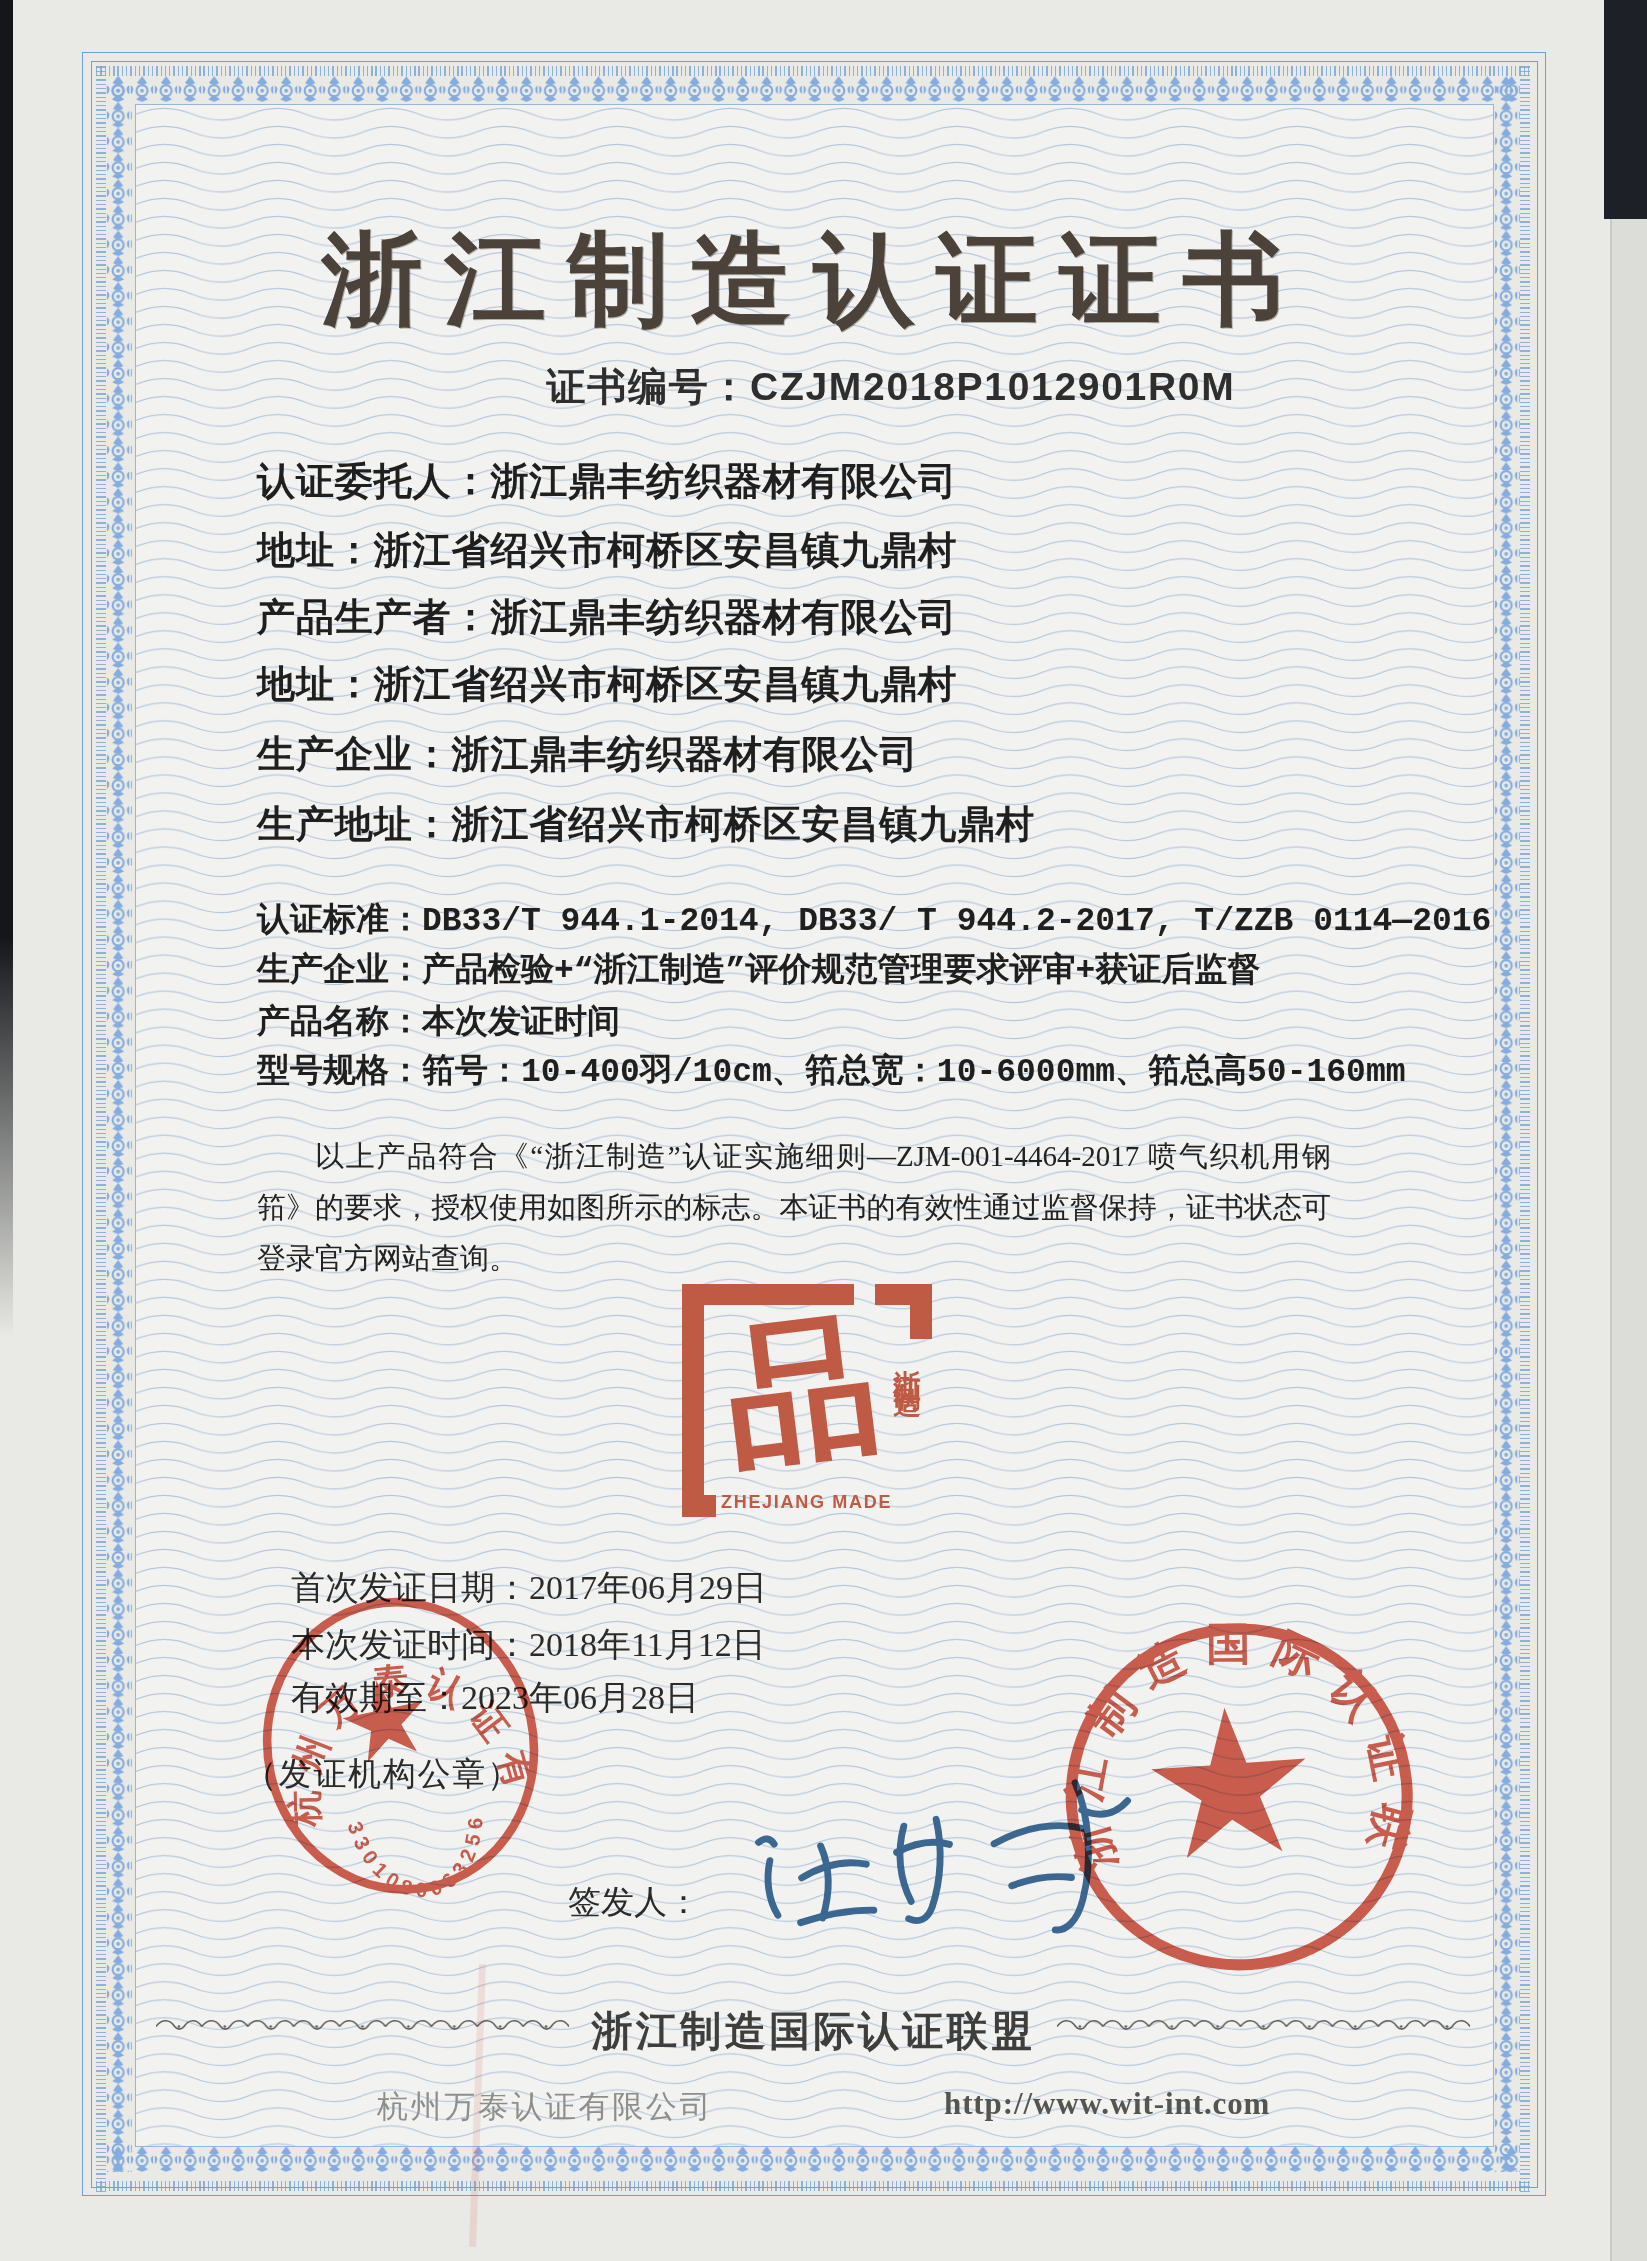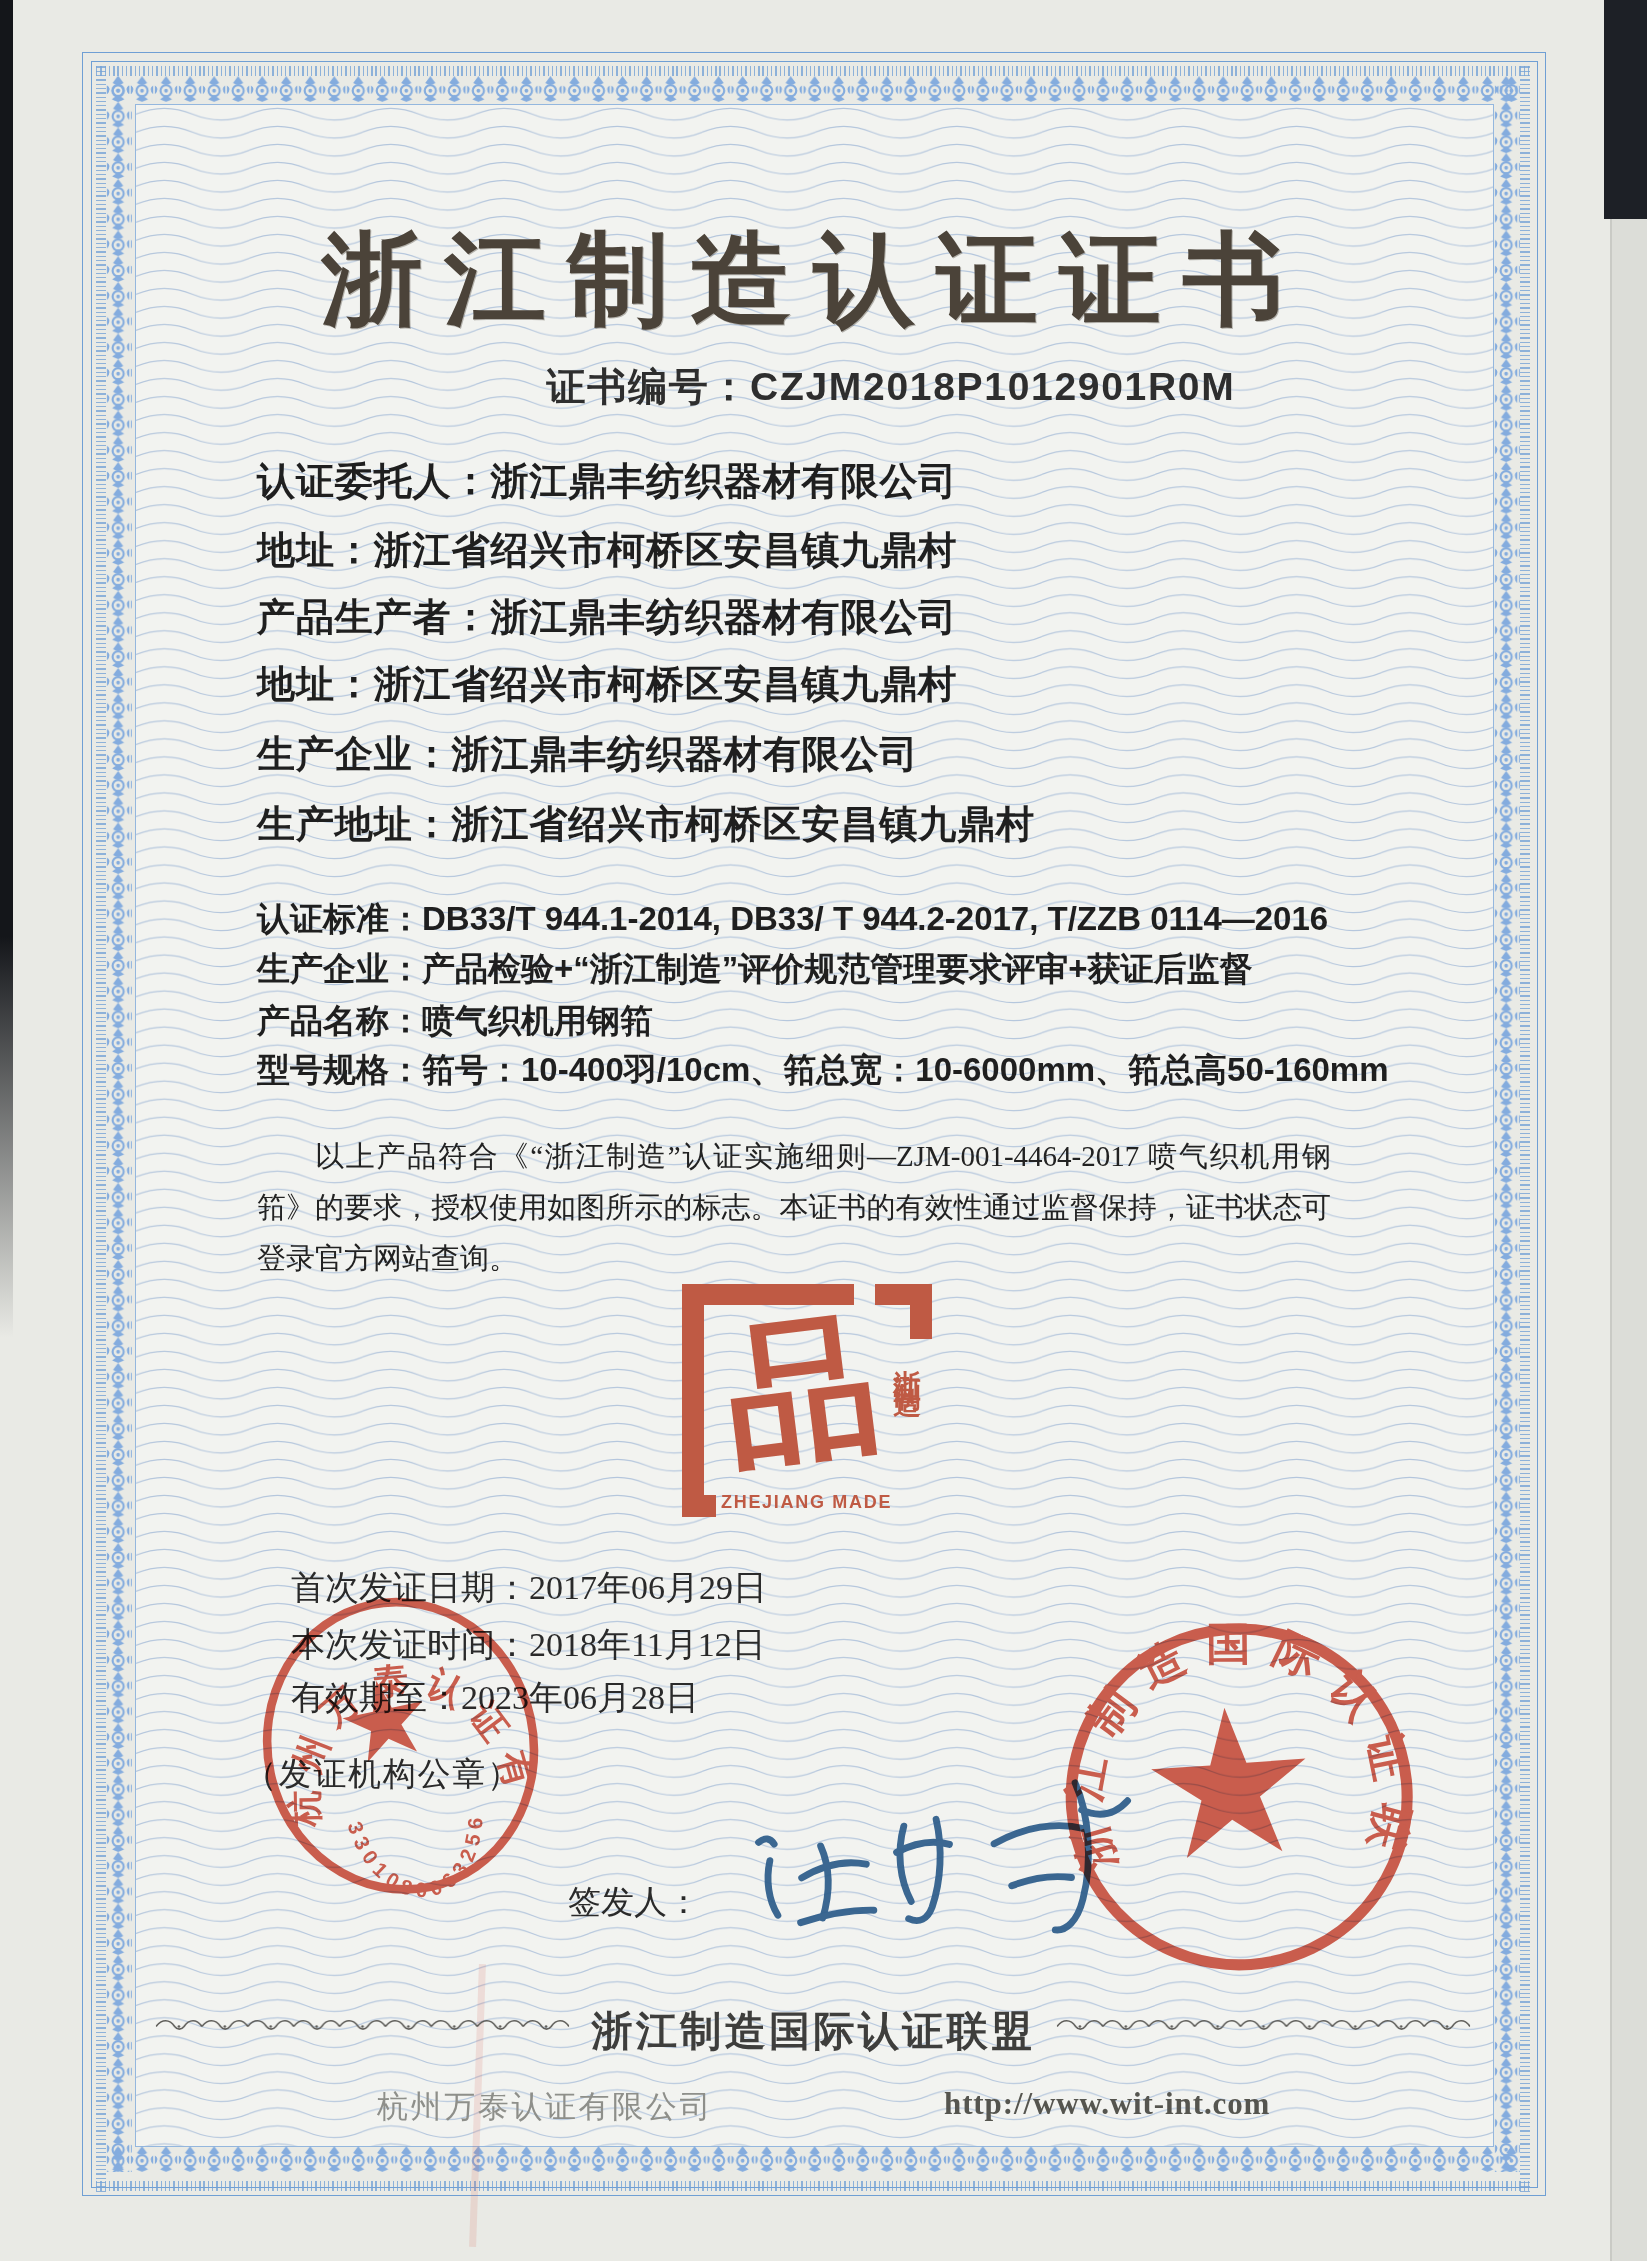--- a/index.html
+++ b/index.html
@@ -43,21 +43,21 @@
   .title{left:135px;top:213px;width:1357px;text-align:center;
     font-size:101px;font-weight:900;letter-spacing:22px;color:#4b4339;
     font-family:"DejaVu Serif", serif;
     text-shadow:0.9px 0.9px 0 rgba(60,52,40,.35);}
   .certno{left:135px;top:360px;width:1512px;text-align:center;
     font-size:39px;font-weight:700;color:#2e2e2e;letter-spacing:1.7px;}
 
   .info-line{left:257px;width:1115px;font-size:38px;font-weight:700;color:#1f1f1f;letter-spacing:0.9px;}
   .spec-line{left:257px;width:1184px;font-size:33px;color:#1f1f1f;white-space:nowrap;}
   .spec-line .lab{font-weight:700;font-family:"Liberation Sans", sans-serif;}
-  .spec-line .val{font-weight:700;font-family:Liberation Sans, sans-serif;text-align:center;}
+  .spec-line .val{font-weight:700;font-family:Liberation Mono, monospace;text-align:center;}
 
   .para{left:257px;top:1131px;width:1074px;font-size:29px;line-height:51px;
     color:#222;text-align:justify;text-indent:2em;font-family:"Liberation Serif", serif;}
 
   .date-line{left:257px;width:772px;font-size:34px;color:#2a2a2a;font-family:"Liberation Serif", serif;margin-left:34px;}
   .seal-note{left:244px;top:1752px;font-size:33px;color:#2a2a2a;font-family:"Liberation Serif", serif;letter-spacing:1.7px;}
   .issuer{left:568px;top:1880px;font-size:33px;color:#2a2a2a;font-family:"Liberation Serif", serif;}
 
   
   .logo{left:682px;top:1284px;width:250px;height:244px;}
@@ -136,21 +136,21 @@
 
 <div class="abs info-line cjk-sans" style="top:456px">认证委托人：浙江鼎丰纺织器材有限公司</div>
 <div class="abs info-line cjk-sans" style="top:525px">地址：浙江省绍兴市柯桥区安昌镇九鼎村</div>
 <div class="abs info-line cjk-sans" style="top:592px">产品生产者：浙江鼎丰纺织器材有限公司</div>
 <div class="abs info-line cjk-sans" style="top:659px">地址：浙江省绍兴市柯桥区安昌镇九鼎村</div>
 <div class="abs info-line cjk-sans" style="top:729px">生产企业：浙江鼎丰纺织器材有限公司</div>
 <div class="abs info-line cjk-sans" style="top:799px">生产地址：浙江省绍兴市柯桥区安昌镇九鼎村</div>
 
 <div class="abs spec-line" style="top:897px"><span class="lab">认证标准：</span><span class="val">DB33/T 944.1-2014, DB33/ T 944.2-2017, T/ZZB 0114—2016</span></div>
 <div class="abs spec-line" style="top:947px"><span class="lab">生产企业：</span><span class="val">产品检验+“浙江制造”评价规范管理要求评审+获证后监督</span></div>
-<div class="abs spec-line" style="top:999px"><span class="lab">产品名称：</span><span class="val">喷气织机用钢筘</span></div>
+<div class="abs spec-line" style="top:999px"><span class="lab">产品名称：</span><span class="val">本次发证时间</span></div>
 <div class="abs spec-line" style="top:1048px"><span class="lab">型号规格：</span><span class="val">筘号：10-400羽/10cm、筘总宽：10-6000mm、筘总高50-160mm</span></div>
 
 <div class="abs para">以上产品符合《“浙江制造”认证实施细则—ZJM-001-4464-2017 喷气织机用钢筘》的要求，授权使用如图所示的标志。本证书的有效性通过监督保持，证书状态可登录官方网站查询。</div>
 
 <div class="abs logo">
   <div class="bar" style="left:0;top:0;width:172px;height:20.6px;"></div>
   <div class="bar" style="left:193px;top:0;width:57px;height:20.6px;"></div>
   <div class="bar" style="left:228px;top:0;width:22px;height:55px;"></div>
   <div class="bar" style="left:0;top:0;width:22px;height:233px;"></div>
   <div class="bar" style="left:0;top:211px;width:34px;height:22px;"></div>

